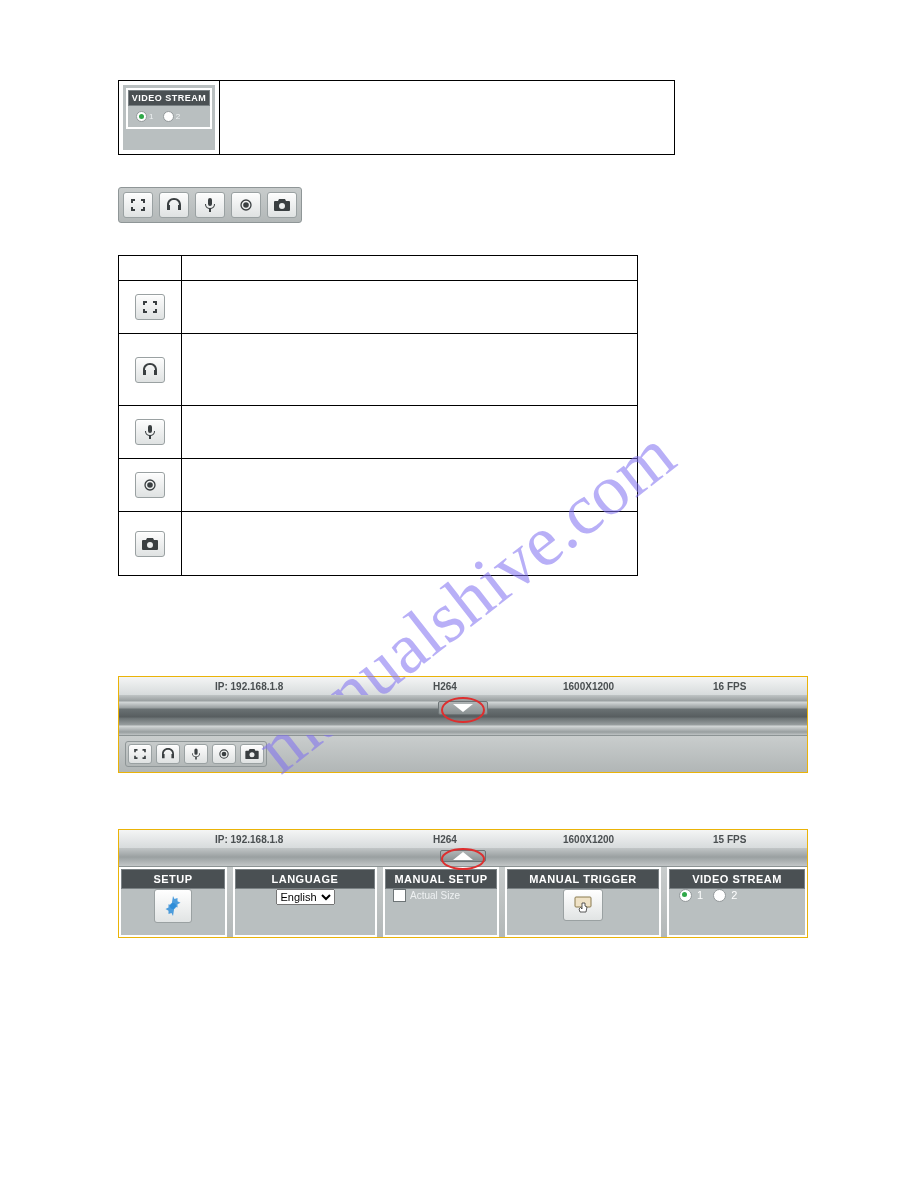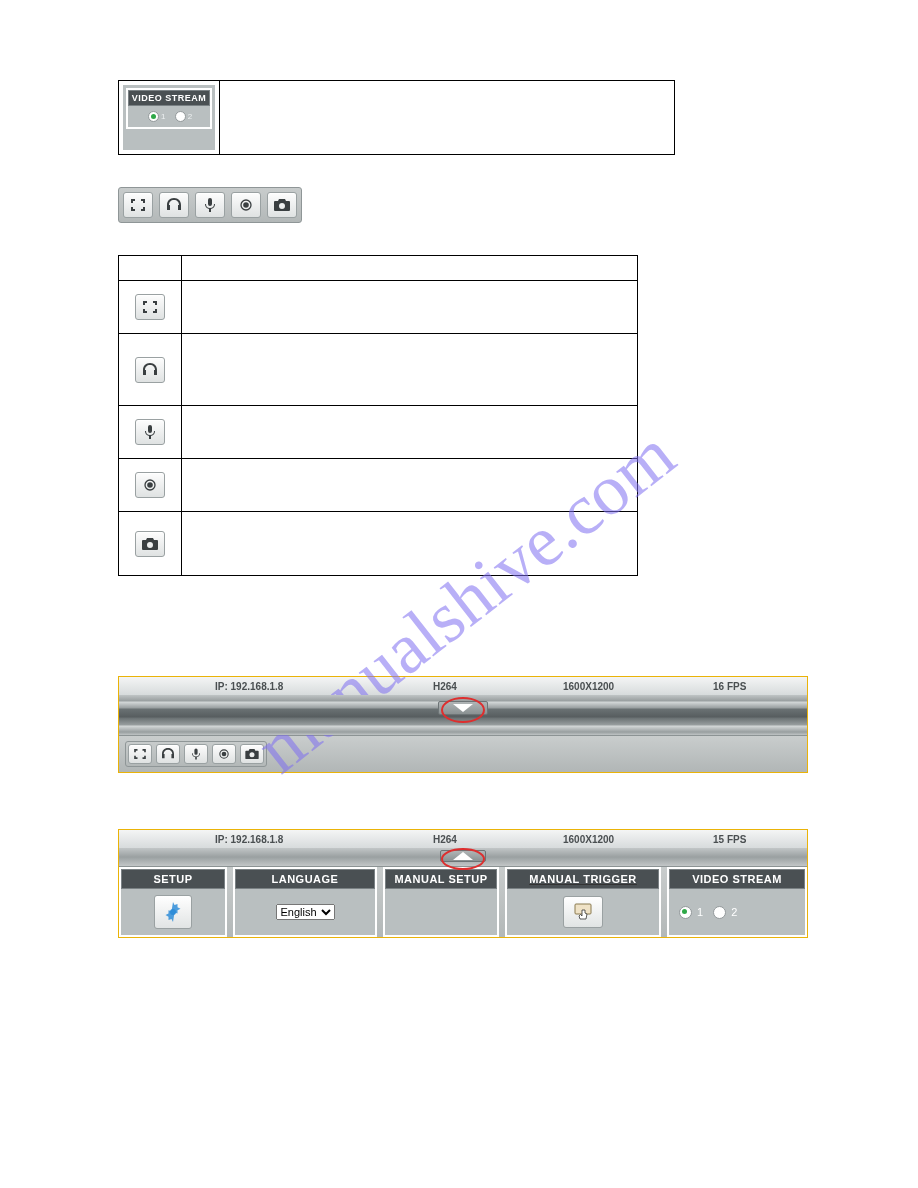--- a/index.html
+++ b/index.html
@@ -6,21 +6,21 @@
   .page { width: 918px; height: 1188px; position: relative; box-sizing: border-box; padding: 80px 118px 0 118px; }
   svg.watermark { position: absolute; top: 0; left: 0; pointer-events: none; }
 
   
   table.outer { border-collapse: collapse; table-layout: fixed; }
   table.outer td { border: 1px solid #000; padding: 0; vertical-align: top; }
 
   .vs-cell { width: 92px; height: 65px; background: #b9bfc0; box-sizing: border-box; padding: 3px; }
   .vs-inner { background: #b9bfc0; border: 2px solid #fff; padding: 0; }
   .panel-title { background: #4a5053; color: #fff; font: bold 9px/14px Arial; text-align: center; letter-spacing: .5px; height: 14px; border: 1px solid #7a8184; }
-  .vs-body { padding: 3px 4px 4px 20px; }
+  .vs-body { padding: 3px 4px 4px 8px; }
   .radio-dot { display: inline-block; width: 9px; height: 9px; border-radius: 50%; background: #fff; border: 1px solid #93999b; vertical-align: middle; position: relative; margin-right: 2px; }
   .radio-dot.sel::after { content: ""; position: absolute; top: 2px; left: 2px; width: 5px; height: 5px; background: #2fa848; border-radius: 50%; }
   .radio-lab { font: 8px/10px Arial; color: #eef1f2; vertical-align: middle; margin-right: 6px; }
 
   
   .toolbar { display: inline-flex; gap: 6px; padding: 4px; background: linear-gradient(#c8cccc,#b3b8b8); border: 1px solid #8f9697; border-radius: 3px; }
   .tbtn { width: 28px; height: 24px; background: linear-gradient(#fdfdfd,#dfe2e2); border: 1px solid #9aa1a2; border-radius: 3px; display: flex; align-items: center; justify-content: center; box-shadow: 0 1px 0 #fff inset; }
   .tbtn svg { display: block; }
 
   
@@ -48,21 +48,21 @@
   .tri-close { border-bottom: 8px solid #fff; }
   .tri-holder { position: absolute; left: 50%; transform: translateX(-50%); top: 6px; background: linear-gradient(#b0b5b6,#8a9192); padding: 2px 14px; border-radius: 2px; border: 1px solid #6d7476; }
   .circle-mark { position: absolute; width: 40px; height: 22px; border: 2px solid #de2e2e; border-radius: 50%; }
 
   .lower-toolbar-row { height: 36px; background: linear-gradient(#c9cdcd,#b1b6b6); display: flex; align-items: center; padding-left: 6px; border-top: 1px solid #8c9394; }
 
   
   .panels-row { display: flex; gap: 6px; background: linear-gradient(#c8cccc,#b3b8b8); border-top: 1px solid #8c9394; }
   .panel { flex: none; background: #b9bfc0; border: 2px solid #fff; box-sizing: border-box; padding: 0; }
   .panel .panel-title { height: 18px; font-size: 11px; line-height: 18px; }
-  .panel .panel-body { display: flex; align-items: center; justify-content: center; height: 46px; background: #b9bfc0; }
+  .panel .panel-body { display: flex; align-items: flex-start; justify-content: center; height: 46px; background: #b9bfc0; }
 
   .setup-btn { width: 36px; height: 32px; background: linear-gradient(#ffffff,#e1e4e4); border: 1px solid #9aa1a2; border-radius: 3px; display:flex; align-items:center; justify-content:center; }
   .gear { color: #2f8dd8; }
   .check-row { display: flex; align-items: center; gap: 4px; color: #eef1f2; font: 10px Arial; }
   .check-box { width: 11px; height: 11px; background: #fff; border: 1px solid #6d7476; }
   .trigger-btn { width: 38px; height: 30px; background: linear-gradient(#ffffff,#e1e4e4); border: 1px solid #9aa1a2; border-radius: 3px; display:flex; align-items:center; justify-content:center; font: 7px Arial; }
   select.lang { font: 11px Arial; }
 
 </style>
 </head>
@@ -278,23 +278,29 @@
       <div class="panel-title">LANGUAGE</div>
       <div class="panel-body">
         <select class="lang">
           <option>English</option>
         </select>
       </div>
     </div>
 
     <div class="panel" style="width:116px;">
       <div class="panel-title">MANUAL SETUP</div>
-    </div>
-
-    <div class="panel" style="width:156px;text-decoration:underline;">
+      <div class="panel-body" style="justify-content:flex-start; padding-left:8px;">
+        <div class="check-row">
+          <span class="check-box"></span>
+          <span>Actual Size</span>
+        </div>
+      </div>
+    </div>
+
+    <div class="panel" style="width:156px;">
       <div class="panel-title">MANUAL TRIGGER</div>
       <div class="panel-body">
         <div class="trigger-btn">
           <svg width="20" height="20" viewBox="0 0 20 20">
                 <rect x="2" y="2" width="16" height="10" rx="1" fill="#efe2c6" stroke="#8a7a4f"></rect>
                 <path d="M9 8v6l-1.5-1.5L6 14l1 3h6l1-5-2-1v-3z" fill="#fff" stroke="#333" stroke-width=".8"></path>
               </svg>
         </div>
       </div>
     </div>

